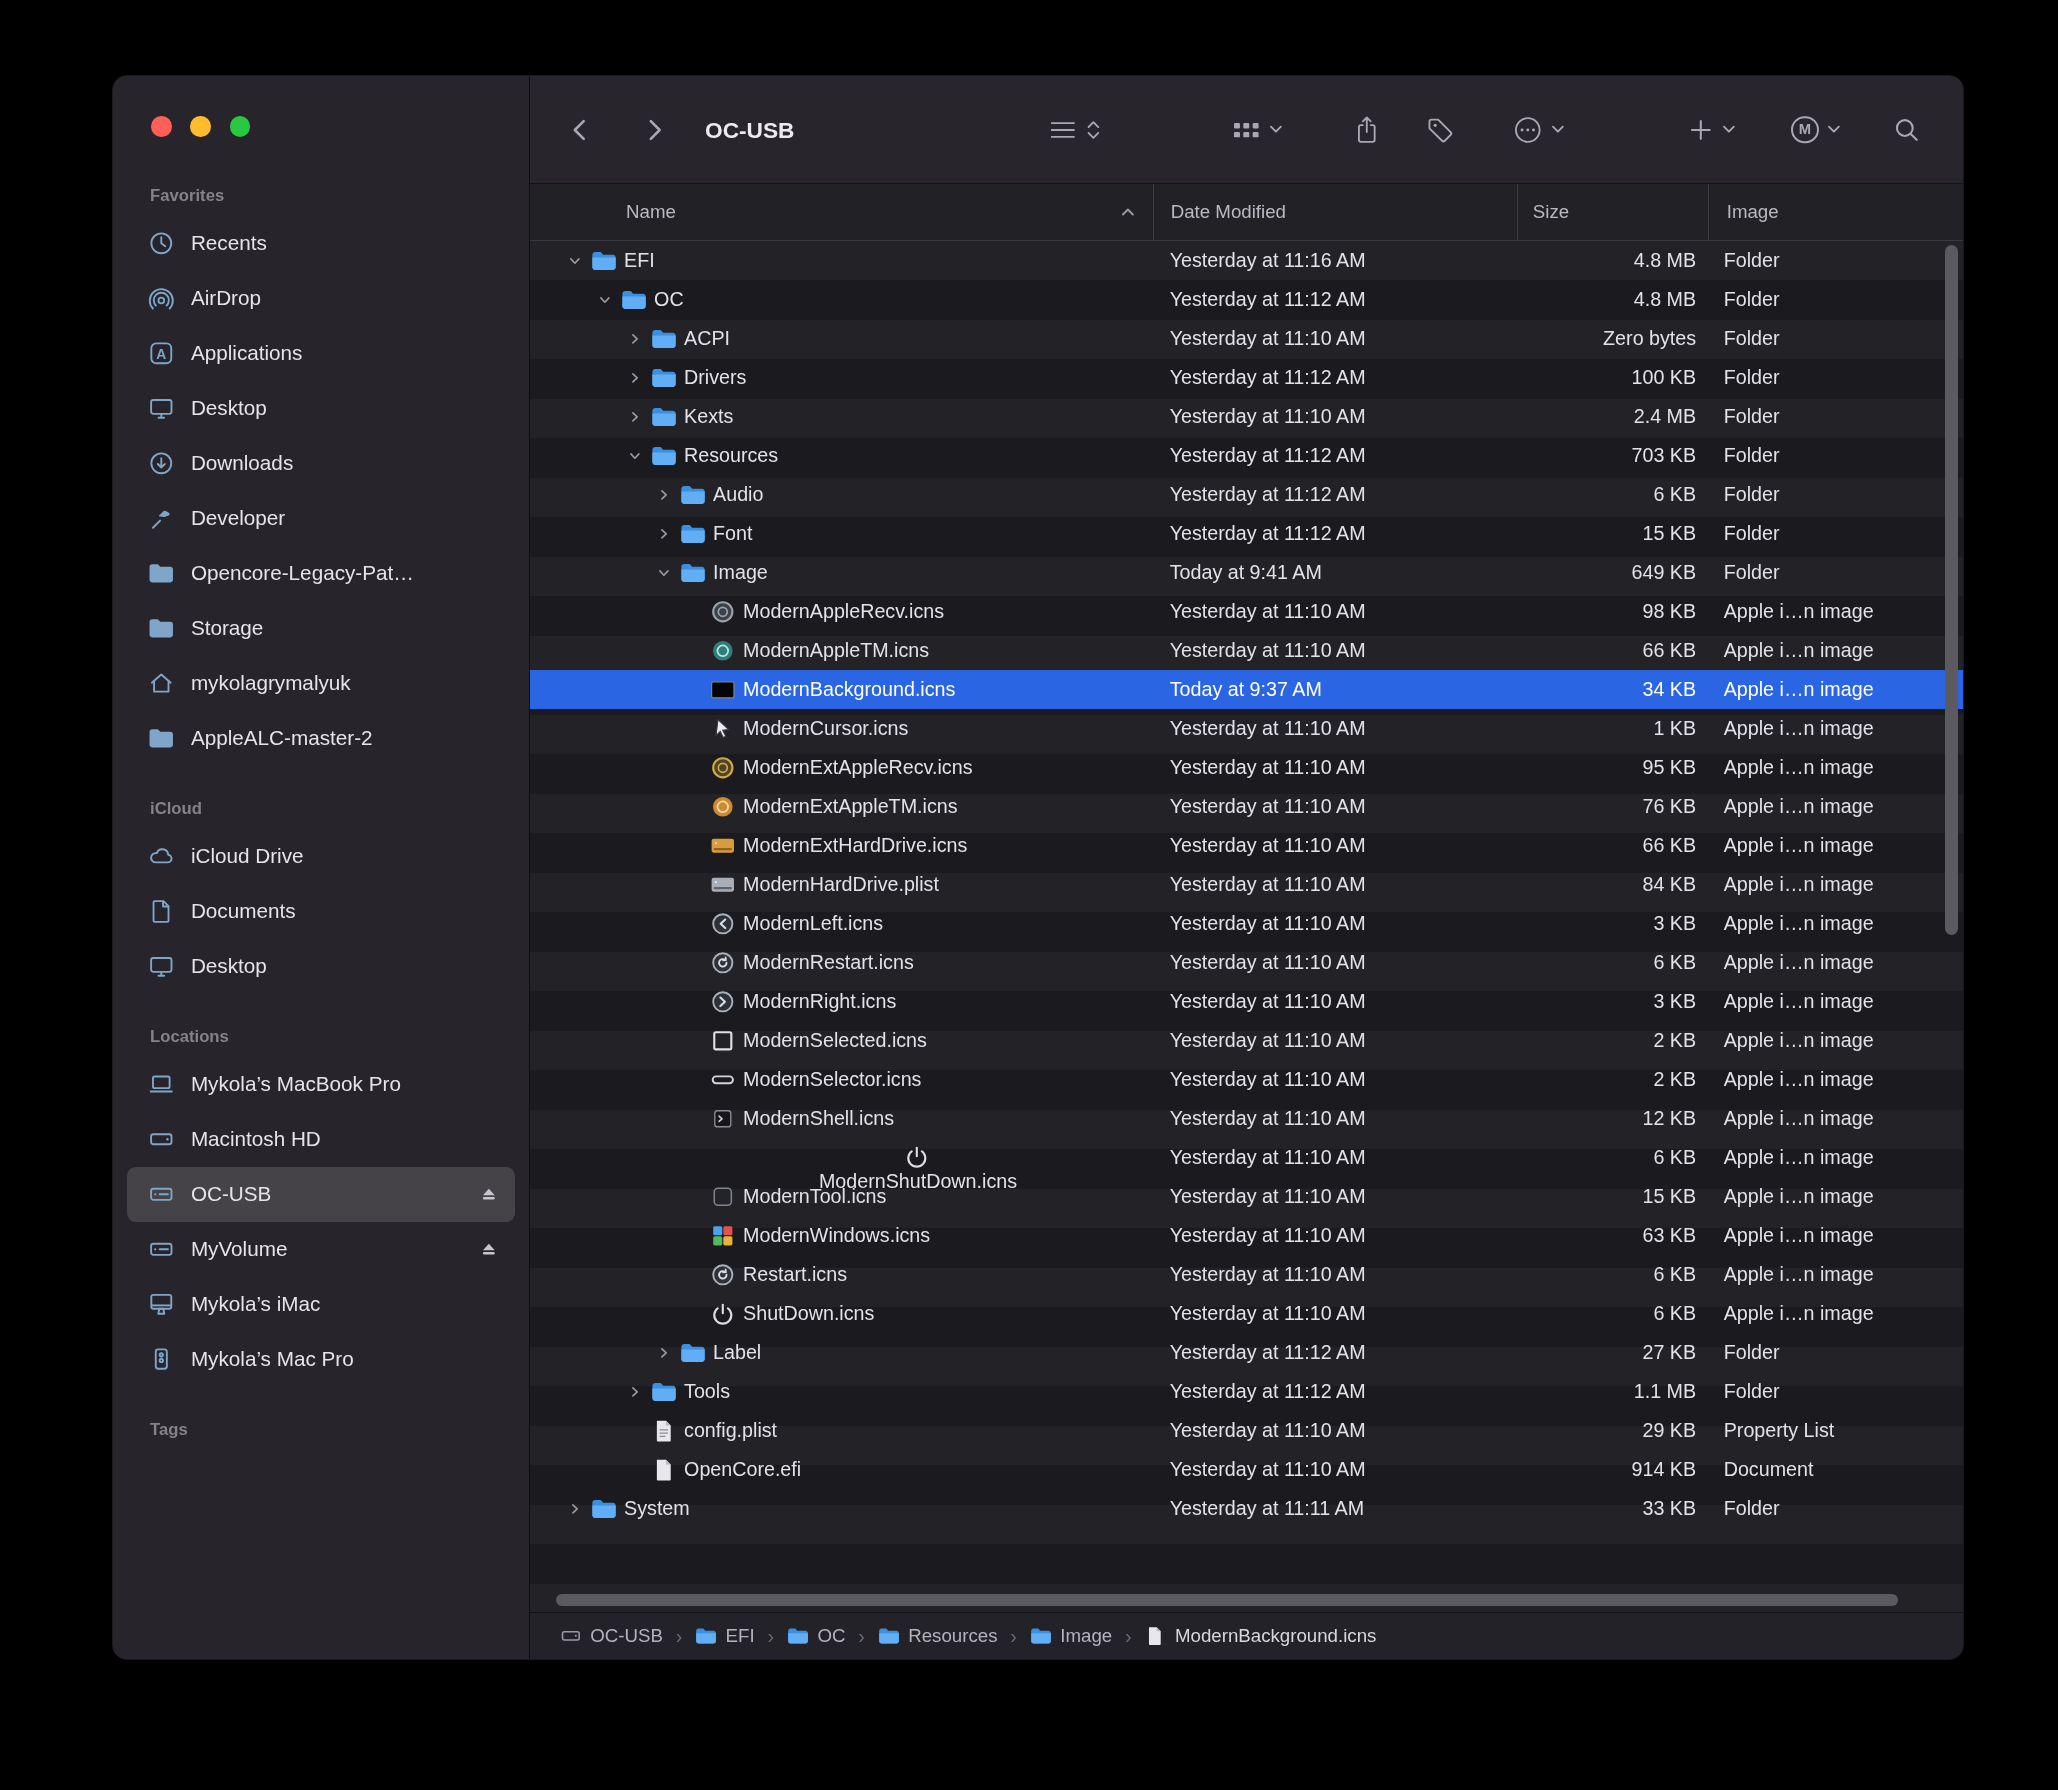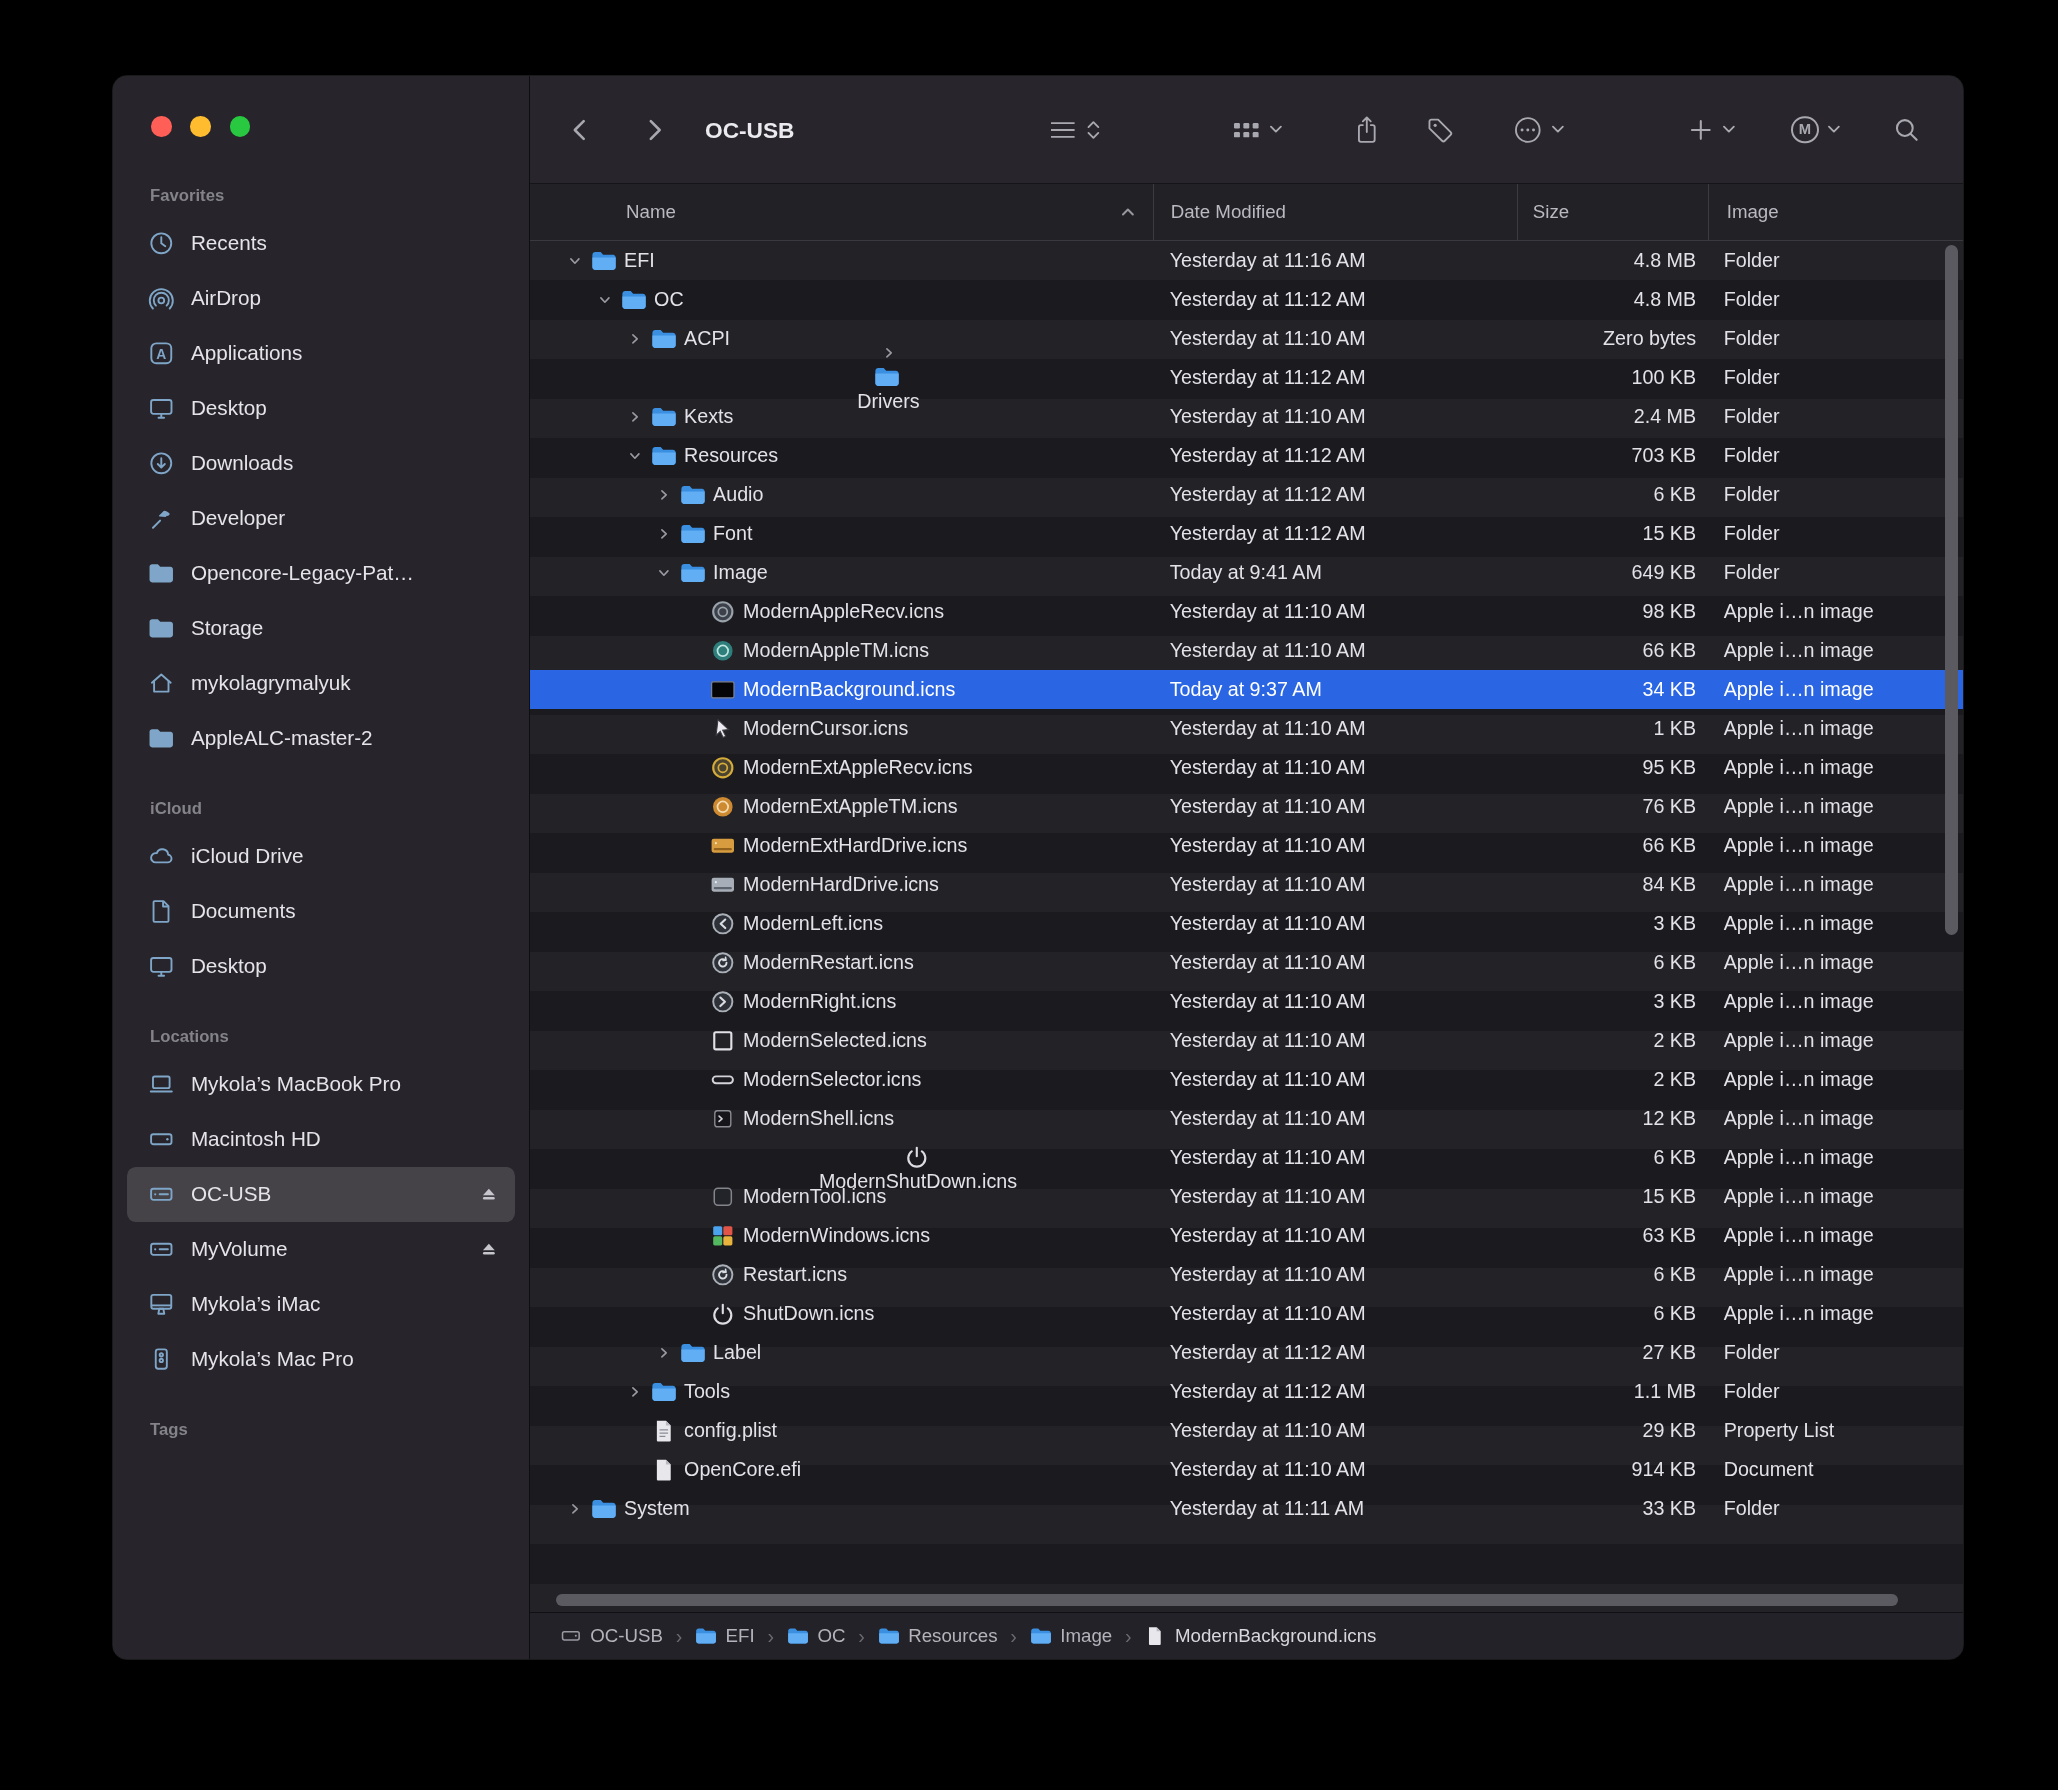--- a/index.html
+++ b/index.html
@@ -479,21 +479,21 @@
                 <path d="M1.5 8h25.5v10.3c0 1.8-1.4 3.2-3.2 3.2H4.7c-1.8 0-3.2-1.4-3.2-3.2z" fill="#61aef4"></path>
               </svg>
             </span>
             <span class="flabel">ACPI</span>
           </div>
           <div class="c-date">Yesterday at 11:10 AM</div>
           <div class="c-size">Zero bytes</div>
           <div class="c-kind">Folder</div>
         </div>
         <div class="row">
-          <div class="c-name" style="padding-left: 94px; flex-direction: column;">
+          <div class="c-name" style="padding-left: 94px;">
             <span class="disc">
               <svg viewBox="0 0 24 24" fill="none" stroke="currentColor" stroke-width="2.8" stroke-linecap="round" stroke-linejoin="round">
                 <path d="M8.5 5l7.5 7-7.5 7"></path>
               </svg>
             </span>
             <span class="ficon">
               <svg viewBox="0 0 28 23">
                 <path d="M1.5 5.2C1.5 3.4 2.9 2 4.7 2h5.9l2.7 2.8h10.5c1.8 0 3.2 1.4 3.2 3.2v10.3c0 1.8-1.4 3.2-3.2 3.2H4.7c-1.8 0-3.2-1.4-3.2-3.2z" fill="#3b8fe0"></path>
                 <path d="M1.5 8h25.5v10.3c0 1.8-1.4 3.2-3.2 3.2H4.7c-1.8 0-3.2-1.4-3.2-3.2z" fill="#61aef4"></path>
               </svg>
@@ -706,21 +706,21 @@
         <div class="row">
           <div class="c-name" style="padding-left: 153px;">
             <span class="disc"></span>
             <span class="ficon">
               <svg viewBox="0 0 24 24">
                 <rect x="1.5" y="5.5" width="21" height="13" rx="2" fill="#a7aeb8"></rect>
                 <rect x="3.5" y="14" width="17" height="2.2" rx="1" fill="#5d646e"></rect>
                 <circle cx="5.5" cy="9.5" r="1" fill="#e8edf3"></circle>
               </svg>
             </span>
-            <span class="flabel">ModernHardDrive.icns</span>
+            <span class="flabel">ModernHardDrive.plist</span>
           </div>
           <div class="c-date">Yesterday at 11:10 AM</div>
           <div class="c-size">84 KB</div>
           <div class="c-kind">Apple i…n image</div>
         </div>
         <div class="row">
           <div class="c-name" style="padding-left: 153px;">
             <span class="disc"></span>
             <span class="ficon">
               <svg viewBox="0 0 24 24">

